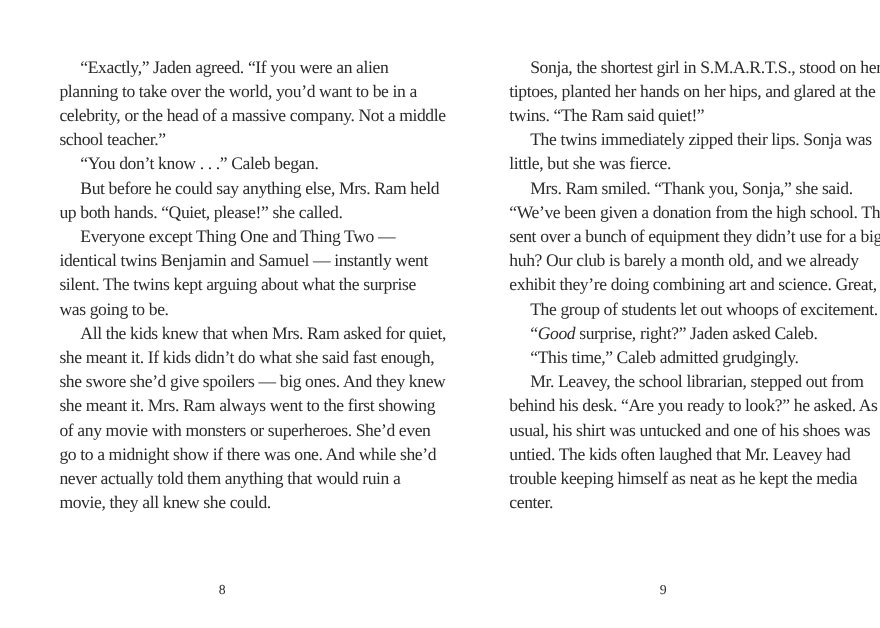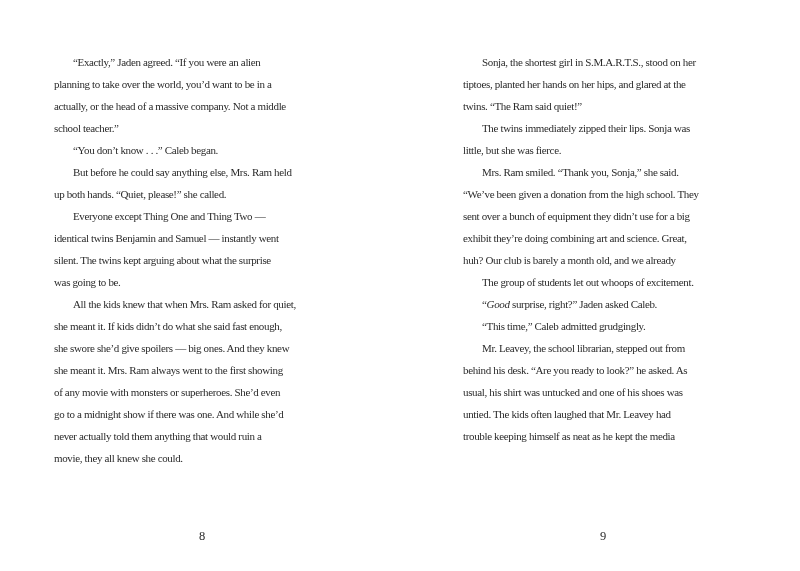--- a/index.html
+++ b/index.html
@@ -28,21 +28,21 @@
   .page.left  { left: 0;   width: 400px; }
   .page.right { left: 400px; width: 400px; font-family: Liberation Serif, serif; }
   .text-block {
     position: absolute;
     top: 51px;
   }
   .page.left  .text-block { left: 54px; width: 296px; }
   .page.right .text-block { left: 63px; width: 280px; }
   .line {
     white-space: nowrap;
-    font-size: 11px;
+    font-size: 16px;
     line-height: 22px;
     letter-spacing: -0.35px;
   }
   .line.indent { padding-left: 19px; }
   .italic { font-style: italic; }
   .page-number {
     position: absolute;
     top: 529px;
     text-align: center;
     font-size: 12.5px;
@@ -53,21 +53,21 @@
 </style>
 </head>
 <body>
 
 <div class="spread">
 
   <div class="page left">
     <div class="text-block" id="left-lines">
         <div class="line indent"><span>“Exactly,” Jaden agreed. “If you were an alien</span></div>
         <div class="line"><span>planning to take over the world, you’d want to be in a</span></div>
-        <div class="line"><span>actually, or the head of a massive company. Not a middle</span></div>
+        <div class="line"><span>celebrity, or the head of a massive company. Not a middle</span></div>
         <div class="line"><span>school teacher.”</span></div>
         <div class="line indent"><span>“You don’t know . . .” Caleb began.</span></div>
         <div class="line indent"><span>But before he could say anything else, Mrs. Ram held</span></div>
         <div class="line"><span>up both hands. “Quiet, please!” she called.</span></div>
         <div class="line indent"><span>Everyone except Thing One and Thing Two —</span></div>
         <div class="line"><span>identical twins Benjamin and Samuel — instantly went</span></div>
         <div class="line"><span>silent. The twins kept arguing about what the surprise</span></div>
         <div class="line"><span>was going to be.</span></div>
         <div class="line indent"><span>All the kids knew that when Mrs. Ram asked for quiet,</span></div>
         <div class="line"><span>she meant it. If kids didn’t do what she said fast enough,</span></div>
@@ -84,27 +84,28 @@
   <div class="page right">
     <div class="text-block" id="right-lines">
         <div class="line indent"><span>Sonja, the shortest girl in S.M.A.R.T.S., stood on her</span></div>
         <div class="line"><span>tiptoes, planted her hands on her hips, and glared at the</span></div>
         <div class="line"><span>twins. “The Ram said quiet!”</span></div>
         <div class="line indent"><span>The twins immediately zipped their lips. Sonja was</span></div>
         <div class="line"><span>little, but she was fierce.</span></div>
         <div class="line indent"><span>Mrs. Ram smiled. “Thank you, Sonja,” she said.</span></div>
         <div class="line"><span>“We’ve been given a donation from the high school. They</span></div>
         <div class="line"><span>sent over a bunch of equipment they didn’t use for a big</span></div>
+        <div class="line"><span>huh? Our club is barely a month old, and we already</span></div>
         <div class="line"><span>exhibit they’re doing combining art and science. Great,</span></div>
-        <div class="line"><span>huh? Our club is barely a month old, and we already</span></div>
         <div class="line indent"><span>The group of students let out whoops of excitement.</span></div>
         <div class="line indent"><span>“</span><span class="italic">Good</span><span> surprise, right?” Jaden asked Caleb.</span></div>
         <div class="line indent"><span>“This time,” Caleb admitted grudgingly.</span></div>
         <div class="line indent"><span>Mr. Leavey, the school librarian, stepped out from</span></div>
         <div class="line"><span>behind his desk. “Are you ready to look?” he asked. As</span></div>
         <div class="line"><span>usual, his shirt was untucked and one of his shoes was</span></div>
         <div class="line"><span>untied. The kids often laughed that Mr. Leavey had</span></div>
         <div class="line"><span>trouble keeping himself as neat as he kept the media</span></div>
+        <div class="line"><span>center.</span></div>
       </div>
     <div class="page-number">9</div>
   </div>
 
 </div>
 
 </body></html>

